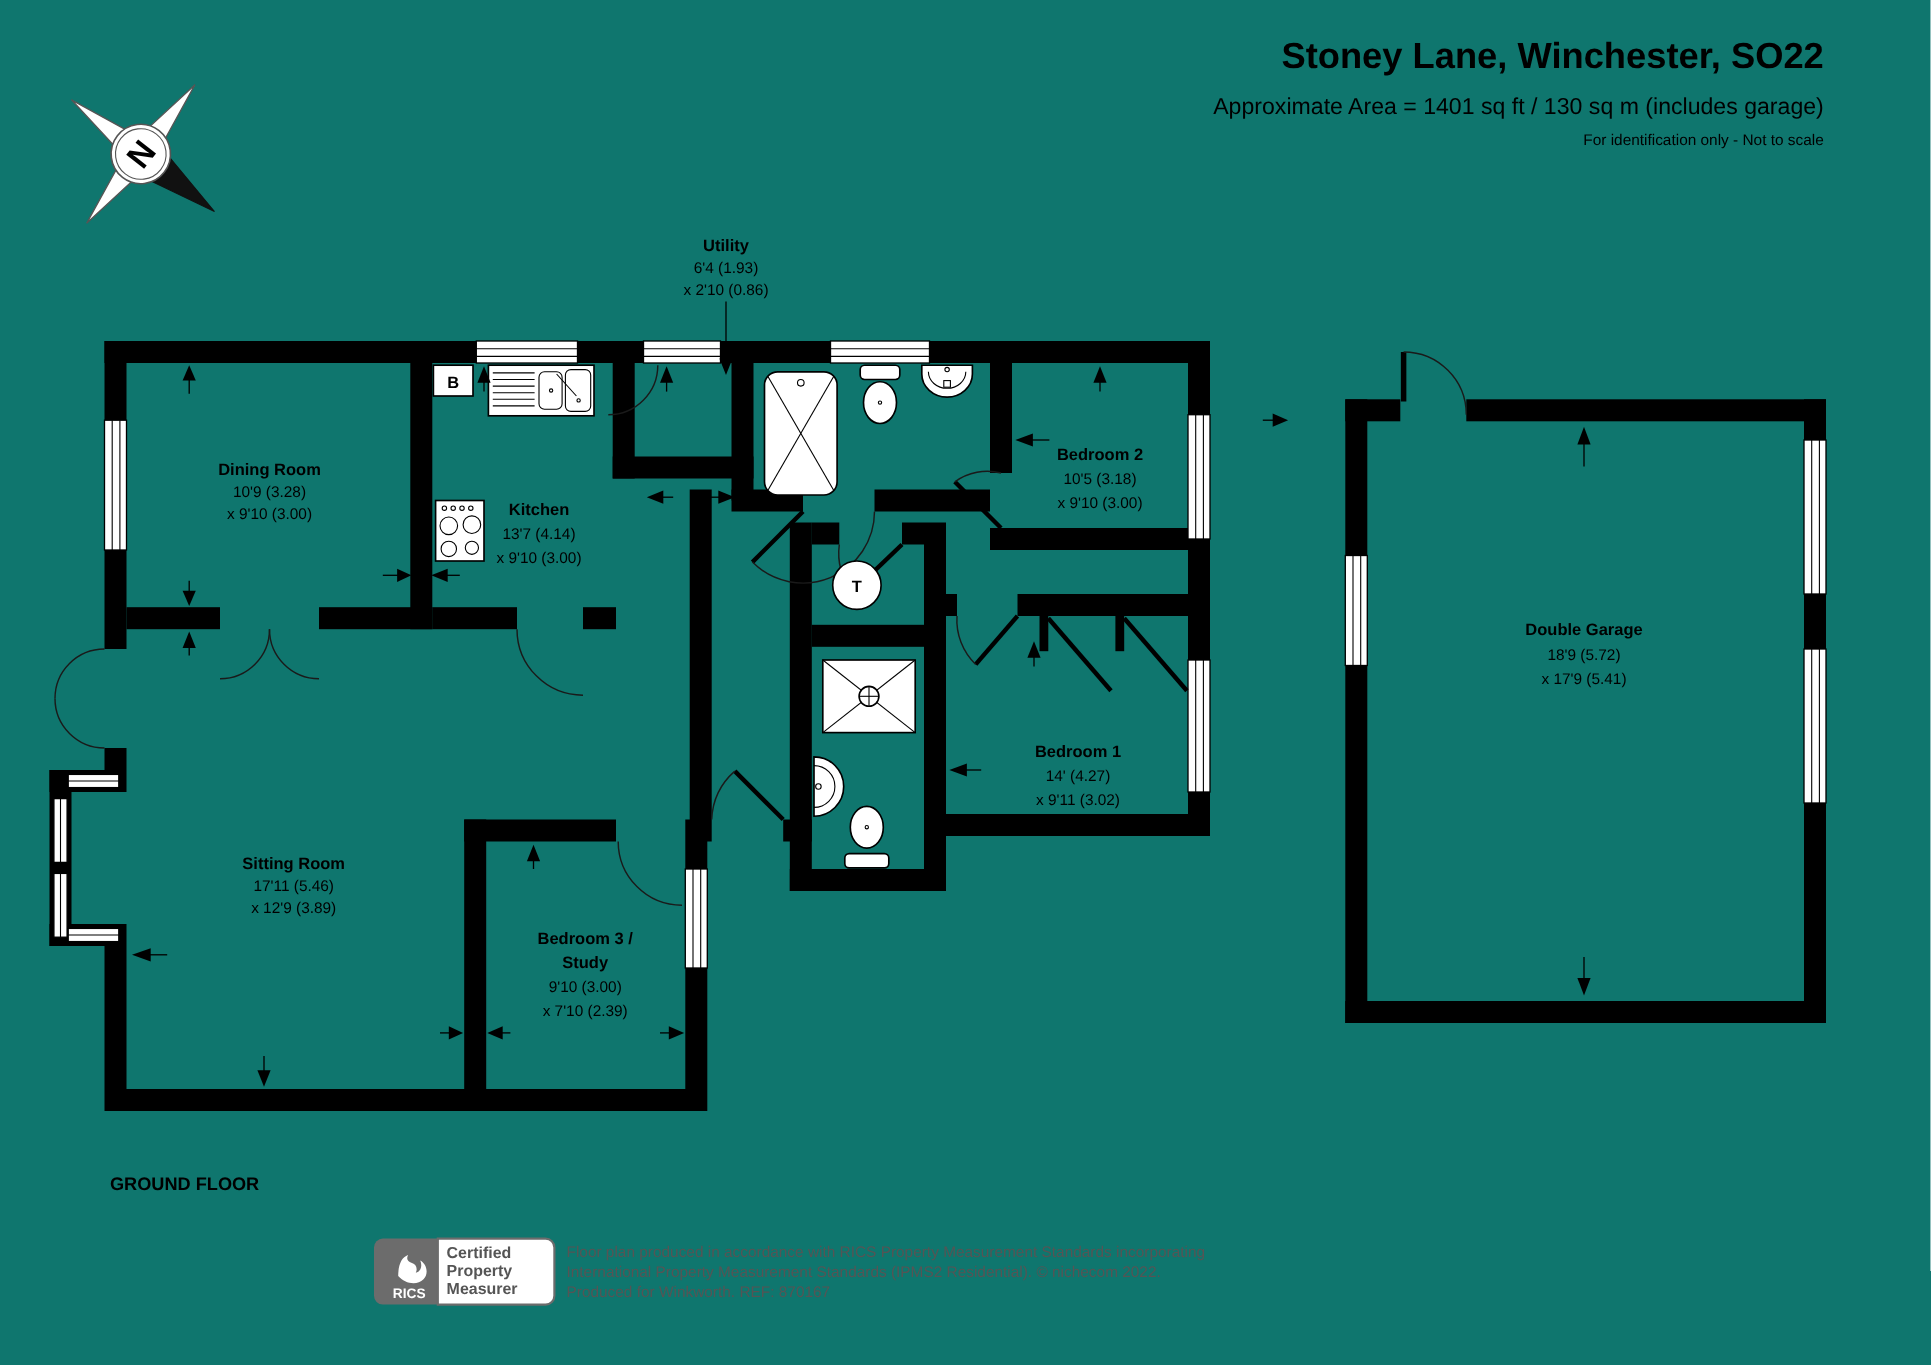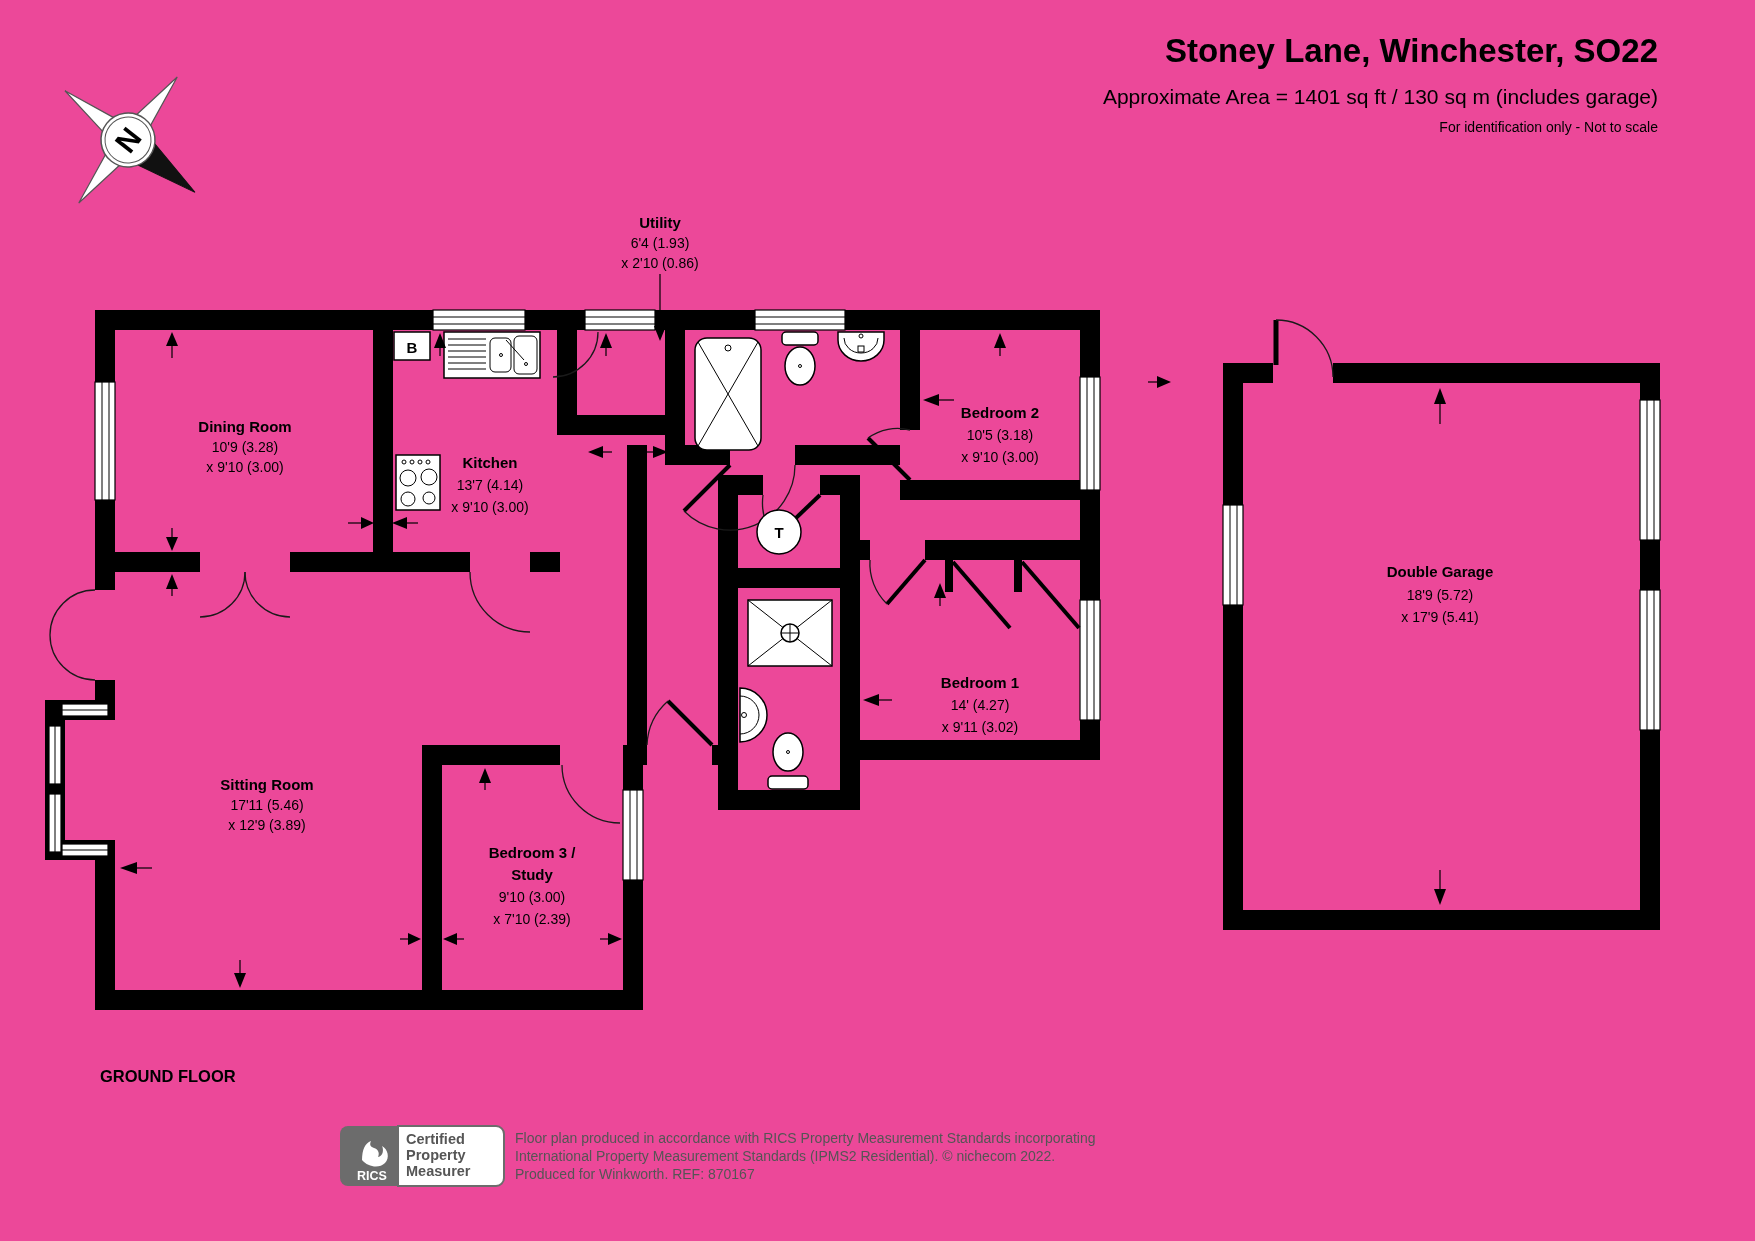--- a/index.html
+++ b/index.html
@@ -1,16 +1,16 @@
 <!DOCTYPE html>
 <html><head>
 <meta charset="utf-8">
 <style>
   html,body{margin:0;padding:0;background:#fff;}
-  .page{position:relative;width:1755px;height:1241px;background:#ec4899;overflow:hidden;
+  .page{position:relative;width:1755px;height:1241px;background:#0f766e;overflow:hidden;
         font-family:"Liberation Sans",sans-serif;}
   svg text{font-family:"Liberation Sans",sans-serif;fill:#000;}
   .wall{fill:#000;stroke:none;}
   .win{fill:#fff;stroke:#000;stroke-width:1.2;}
   .winline{stroke:#000;stroke-width:1;fill:none;}
   .door{fill:none;stroke:#1a1a1a;stroke-width:1.3;}
   .leaf{stroke:#000;stroke-width:5;fill:none;}
   .leaf2{stroke:#000;stroke-width:4;fill:none;}
   .fix{fill:#fff;stroke:#000;stroke-width:1.5;}
   .fixthin{fill:none;stroke:#000;stroke-width:1;}

